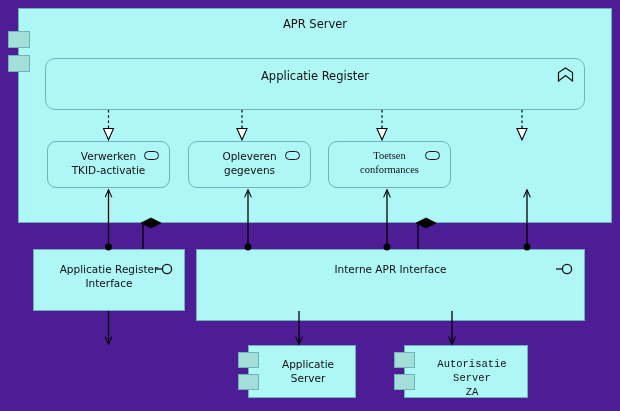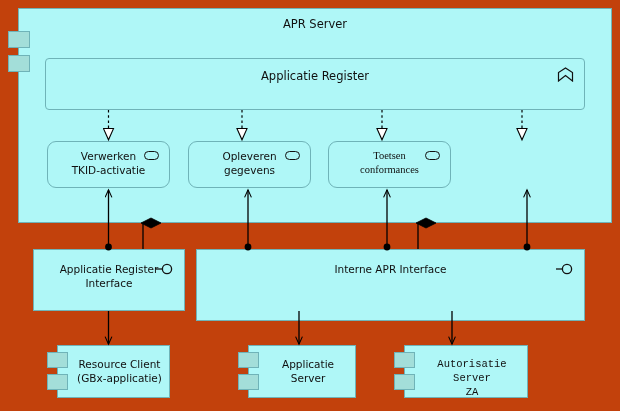--- a/index.html
+++ b/index.html
@@ -5,21 +5,21 @@
   * { box-sizing: border-box; }
   html, body {
     margin: 0; padding: 0;
     background: #ffffff;
     font-family: "DejaVu Sans", "Liberation Sans", sans-serif;
   }
   #canvas {
     position: relative;
     width: 620px;
     height: 411px;
-    background: #c2410c;
+    background: #4c1d95;
     overflow: hidden;
     padding-left: 18px;
   }
   .node { position: absolute; }
 
   
   .fill {
     background: #aff7f7;
     border: 1px solid #6fb3b8;
   }
@@ -41,21 +41,21 @@
     width: 22px; height: 17px;
     background: #a3ded9;
     border: 1px solid #6fb3b8;
   }
   .server .nub-a { left: -11px; top: 22px; }
   .server .nub-b { left: -11px; top: 46px; }
 
   
   .appreg {
     left: 45px; top: 58px; width: 540px; height: 52px;
-    border-radius: 4px;
+    border-radius: 10px;
   }
   .appreg .title {
     position: absolute;
     top: 10px; left: 0; right: 0;
     text-align: center;
     font-size: 11.5px;
     color: #101010;
   }
   .chev-icon {
     position: absolute; right: 10px; top: 8px;
@@ -164,26 +164,20 @@
   </div>
 
   <div class="node fill iface" style="left:196px; top:249px; width:389px; height:72px;">
     <div class="lbl">Interne APR Interface</div>
     <svg class="lollipop" style="right:8px; top:13px;" viewBox="0 0 20 12">
       <line x1="0" y1="6" x2="6" y2="6" stroke="#111" stroke-width="1.3"></line>
       <circle cx="11" cy="6" r="4.6" fill="none" stroke="#111" stroke-width="1.3"></circle>
     </svg>
   </div>
 
-  <div class="node fill comp" style="left:57px; top:345px; width:113px; height:53px;">
-    <div class="nub" style="left:-11px; top:6px;"></div>
-    <div class="nub" style="left:-11px; top:28px;"></div>
-    <div class="lbl">Resource Client
-(GBx-applicatie)</div>
-  </div>
 
   <div class="node fill comp" style="left:248px; top:345px; width:108px; height:53px;">
     <div class="nub" style="left:-11px; top:6px;"></div>
     <div class="nub" style="left:-11px; top:28px;"></div>
     <div class="lbl">Applicatie
 Server</div>
   </div>
 
   <div class="node fill comp" style="left:404px; top:345px; width:124px; height:53px;font-family:Liberation Mono, monospace;">
     <div class="nub" style="left:-11px; top:6px;"></div>

